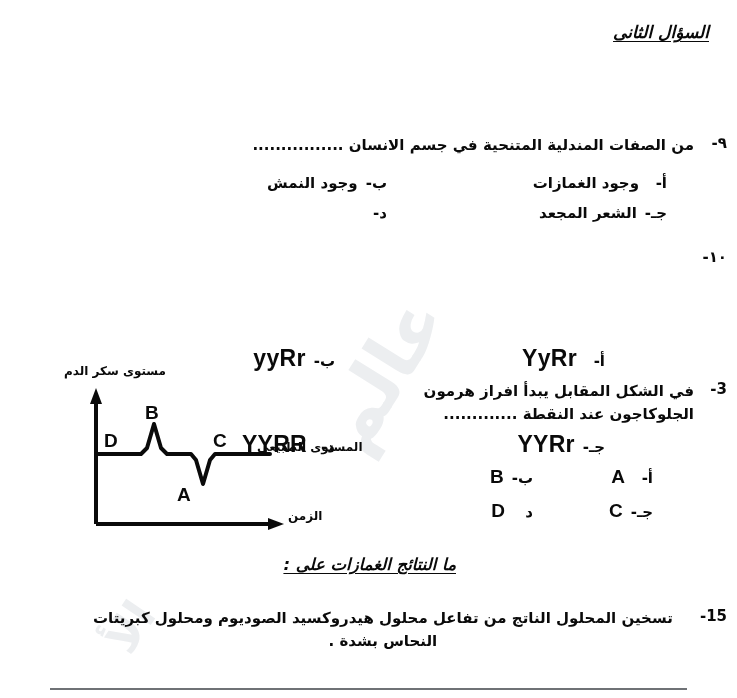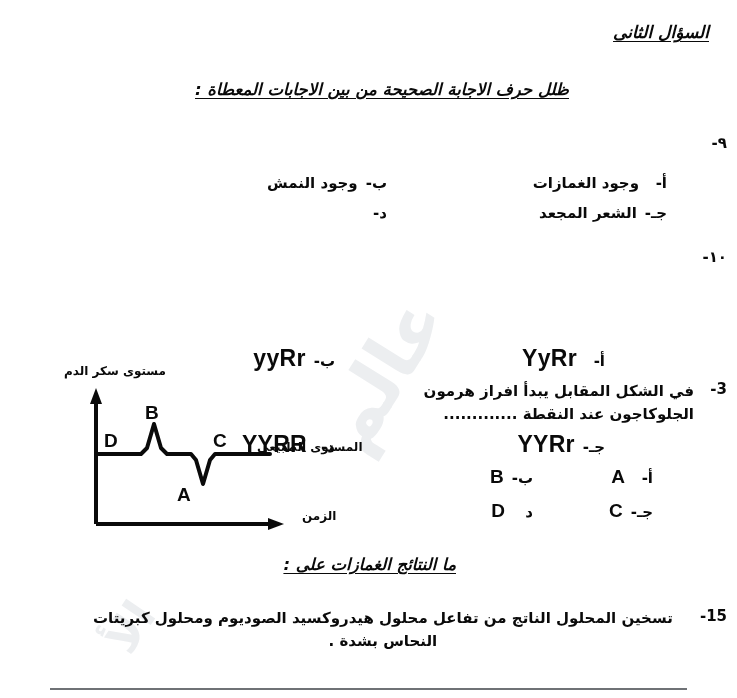--- a/index.html
+++ b/index.html
@@ -174,21 +174,21 @@
   .fig-label {
     position: absolute;
     font-size: 12px;
     font-weight: 700;
     line-height: 1.25;
     color: #0a0a0a;
     white-space: nowrap;
   }
   .lbl-yaxis { left: 18px; top: 2px; text-align: center; }
   .lbl-normal { left: 211px; top: 78px; text-align: right; }
-  .lbl-time { left: 256px; top: 147px; }
+  .lbl-time { left: 242px; top: 147px; }
   .pt-label {
     position: absolute;
     font-family: "Liberation Sans", sans-serif;
     font-size: 19px;
     font-weight: 700;
     color: #0a0a0a;
   }
   .pt-D { left: 58px; top: 68px; }
   .pt-B { left: 99px; top: 40px; }
   .pt-C { left: 167px; top: 68px; }
@@ -209,24 +209,24 @@
 
 <div class="watermark-layer">
   <div class="wm wm-1">عالم</div>
   <div class="wm wm-2">الأ</div>
 </div>
 
 <div class="page">
 
   <div class="section-title">السؤال الثانى</div>
 
-  <div class="instruction">ظلل حرف الاجابة الصحيحة من بين الاجابات المعطاة :</div>
 
   <div class="q-row q9">
     <span class="q-num">٩-</span>
+    <span class="q-text">من الصفات المندلية المتنحية في جسم الانسان ................</span>
   </div>
   <div class="opt-grid opts-q9">
     <div class="opt">
       <span class="opt-key">أ-</span>
       <span class="opt-val">وجود الغمازات</span>
     </div>
     <div class="opt">
       <span class="opt-key">ب-</span>
       <span class="opt-val">وجود النمش</span>
     </div>

